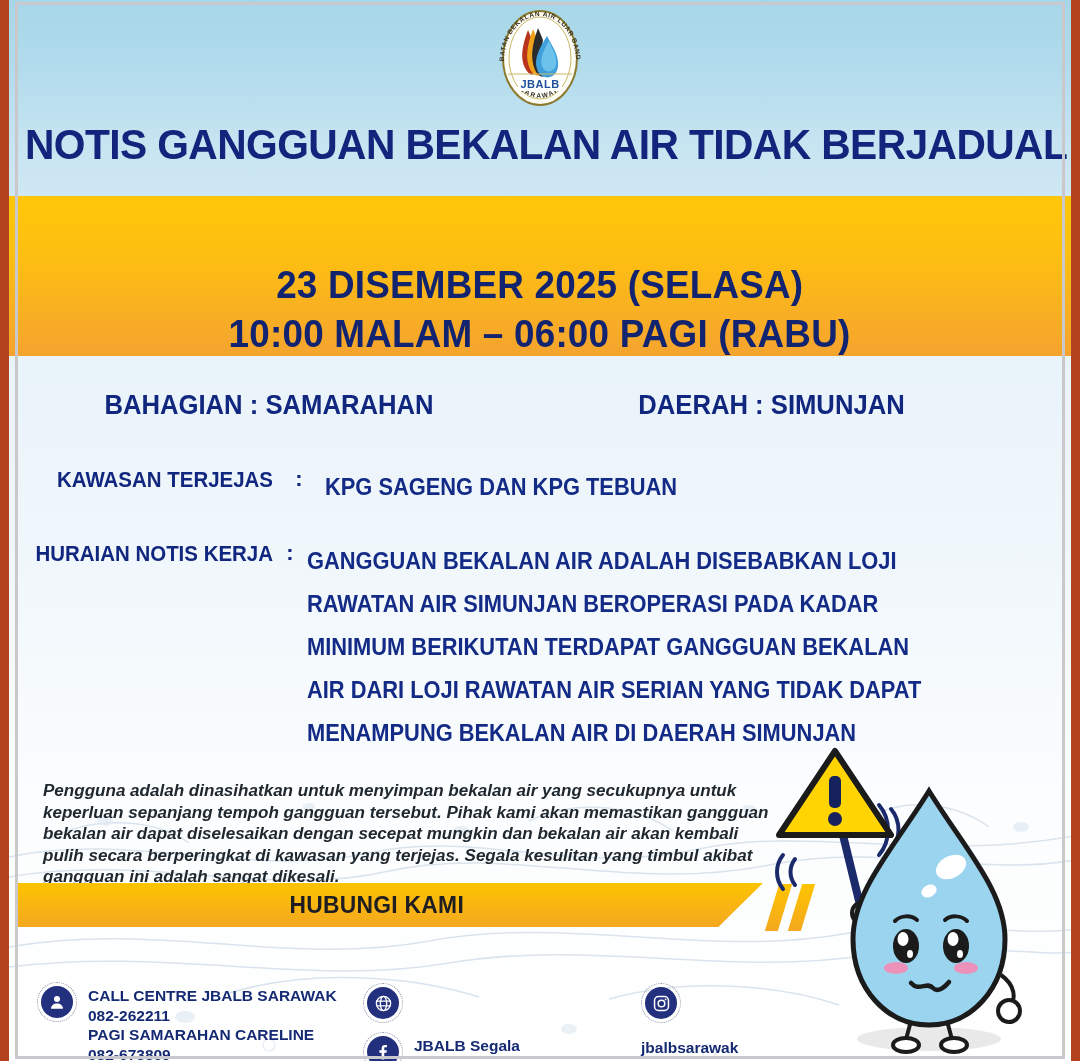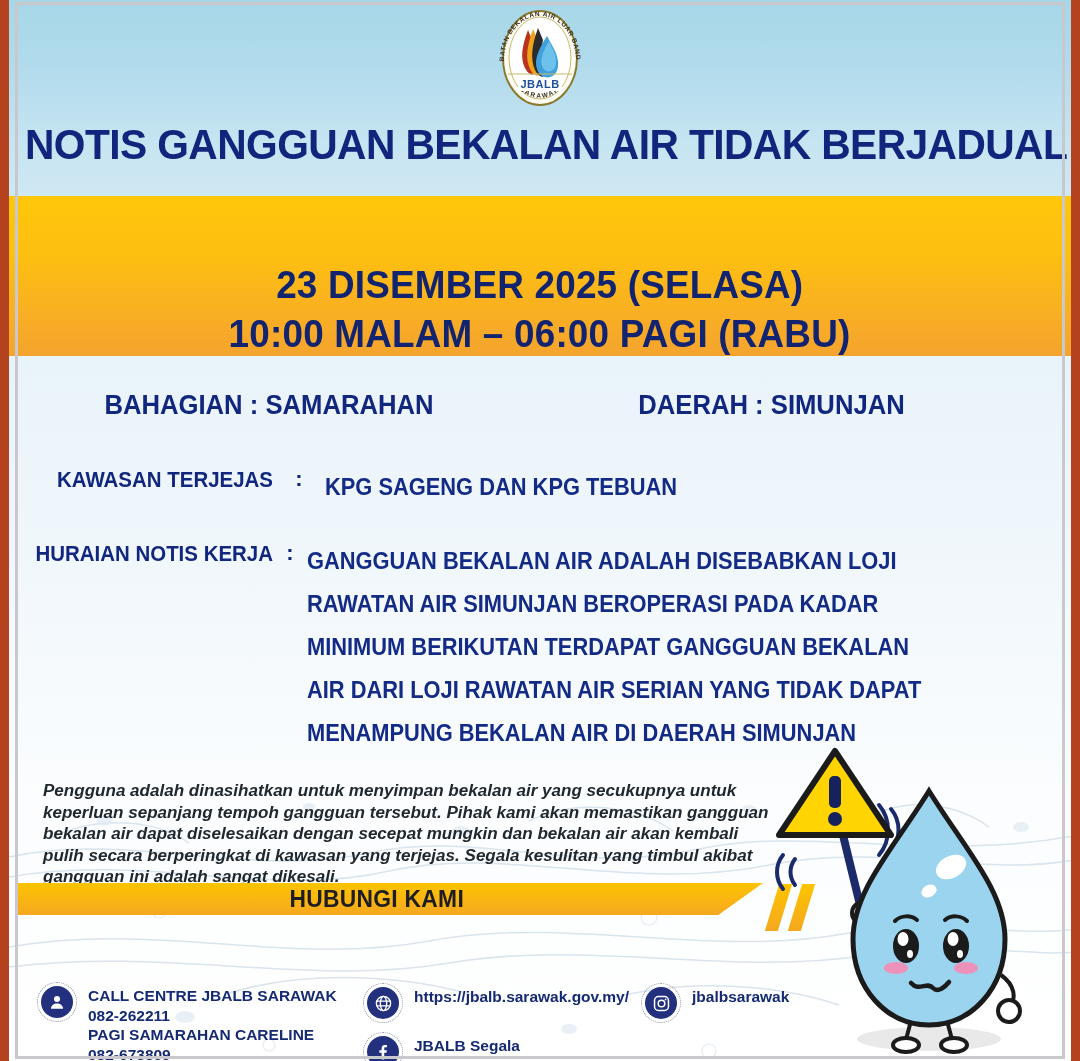--- a/index.html
+++ b/index.html
@@ -121,21 +121,21 @@
     position:absolute;left:34px;top:424px;width:742px;
     font-size:17.4px;line-height:21.6px;
     font-style:italic;font-weight:600;
     color:#20282f;
     font-family:"Liberation Sans", sans-serif;
     transform:scaleX(0.98);transform-origin:left top;
   }
 
   
   .contact-bar{
-    position:absolute;left:9px;top:527px;width:745px;height:32px;
+    position:absolute;left:9px;top:527px;width:745px;height:44px;
     background:linear-gradient(180deg,#fdc400 0%,#f9b413 55%,#f4a81f 100%);
     clip-path:polygon(0 0,100% 0,94% 100%,0 100%);
     display:flex;align-items:center;justify-content:center;
   }
   .contact-bar-text{
     font-size:24px;font-weight:bold;color:#1d1d22;
     letter-spacing:.3px;transform:scaleX(.95);
     margin-right:28px;
   }
   .slash{
@@ -147,21 +147,21 @@
   .slash-b{ left:786px; }
 
   
   .footer{
     position:absolute;left:0;right:0;top:620px;height:117px;
   }
   .contact-block{ position:absolute;display:flex;align-items:flex-start;gap:11px; }
   .cb-phone{ left:28px; top:6px; }
   .cb-web{   left:354px; top:7px; }
   .cb-fb{    left:354px; top:56px; }
-  .cb-ig{    left:632px; top:7px; }
+  .cb-ig{    left:632px; top:7px;flex-direction:column; }
 
   .ic-wrap{
     width:40px;height:40px;position:relative;flex:0 0 auto;
   }
   .ic-ring{
     position:absolute;inset:0;border-radius:50%;
     border:1.5px dotted #8e93a8;
   }
   .ic-core{
     position:absolute;left:4px;top:4px;width:32px;height:32px;
@@ -311,21 +311,20 @@
         <div class="ic-wrap">
           <div class="ic-ring"></div>
           <div class="ic-core">
             <svg width="19" height="19" viewBox="0 0 24 24" fill="none" stroke="#ffffff" stroke-width="1.7">
               <circle cx="12" cy="12" r="9"></circle>
               <ellipse cx="12" cy="12" rx="4" ry="9"></ellipse>
               <path d="M3 9h18M3 15h18"></path>
             </svg>
           </div>
         </div>
-        <div class="contact-text">https://jbalb.sarawak.gov.my/</div>
       </div>
 
       <div class="contact-block cb-fb">
         <div class="ic-wrap">
           <div class="ic-ring"></div>
           <div class="ic-core">
             <svg width="20" height="20" viewBox="0 0 24 24" fill="#ffffff">
               <path d="M13.5 21v-8h2.7l.4-3.1h-3.1V7.9c0-.9.25-1.5 1.55-1.5h1.65V3.63C16.4 3.56 15.42 3.5 14.3 3.5c-2.35 0-3.95 1.43-3.95 4.07V9.9H7.6V13h2.75v8z"></path>
             </svg>
           </div>

